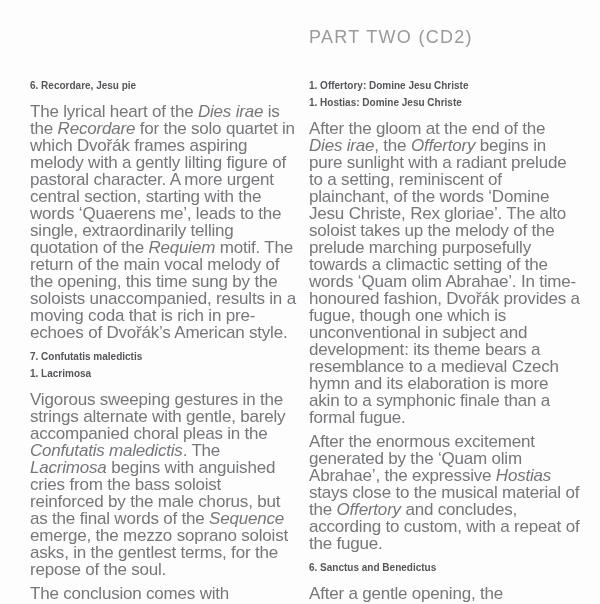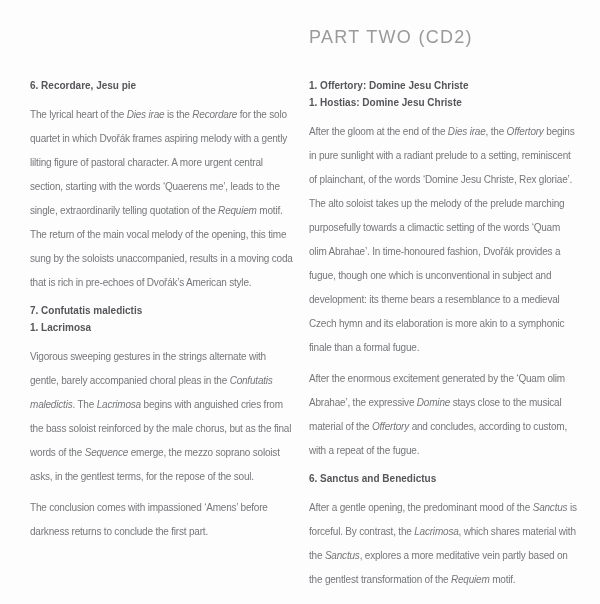--- a/index.html
+++ b/index.html
@@ -31,22 +31,22 @@
   .section + .section { margin-top: 4px; }
   .heading {
     font-weight: bold;
     color: var(--heading, #55565a);
     font-size: 10px;
     line-height: 17px;
     margin: 0 0 9px 0;
   }
   .para {
     color: var(--body, #76777a);
-    font-size: 10px;
-    line-height: 24px;
+    font-size: 17px;
+    line-height: 17px;
     letter-spacing: -0.2px;
     margin: 0 0 7px 0;
   }
   .para em { font-style: italic; }
 </style>
 </head>
 <body>
 
 <div class="page">
 
@@ -70,21 +70,21 @@
     </div>
   </div>
 
   <div class="col col-right">
     <div class="section">
       <div class="heading">
         <div>1. Offertory: Domine Jesu Christe</div>
         <div>1. Hostias: Domine Jesu Christe</div>
       </div>
       <p class="para">After the gloom at the end of the <em>Dies irae</em>, the <em>Offertory</em> begins in pure sunlight with a radiant prelude to a setting, reminiscent of plainchant, of the words ‘Domine Jesu Christe, Rex gloriae’. The alto soloist takes up the melody of the prelude marching purposefully towards a climactic setting of the words ‘Quam olim Abrahae’. In time-honoured fashion, Dvořák provides a fugue, though one which is unconventional in subject and development: its theme bears a resemblance to a medieval Czech hymn and its elaboration is more akin to a symphonic finale than a formal fugue.</p>
-      <p class="para">After the enormous excitement generated by the ‘Quam olim Abrahae’, the expressive <em>Domine</em> stays close to the musical material of the <em>Offertory</em> and concludes, according to custom, with a repeat of the fugue.</p>
+      <p class="para">After the enormous excitement generated by the ‘Quam olim Abrahae’, the expressive <em>Hostias</em> stays close to the musical material of the <em>Offertory</em> and concludes, according to custom, with a repeat of the fugue.</p>
     </div>
 
     <div class="section">
       <div class="heading">
         <div>6. Sanctus and Benedictus</div>
       </div>
       <p class="para">After a gentle opening, the predominant mood of the <em>Sanctus</em> is forceful. By contrast, the <em>Lacrimosa</em>, which shares material with the <em>Sanctus</em>, explores a more meditative vein partly based on the gentlest transformation of the <em>Requiem</em> motif.</p>
     </div>
   </div>
 

